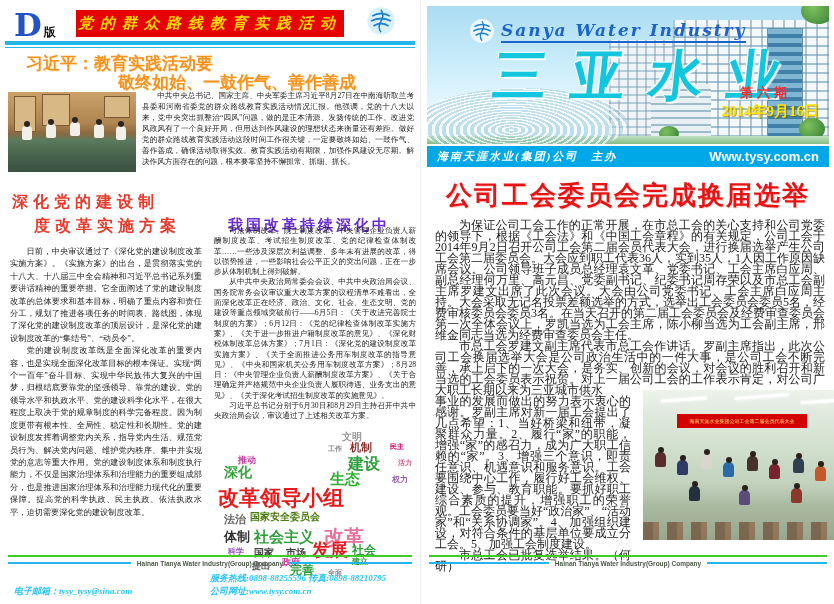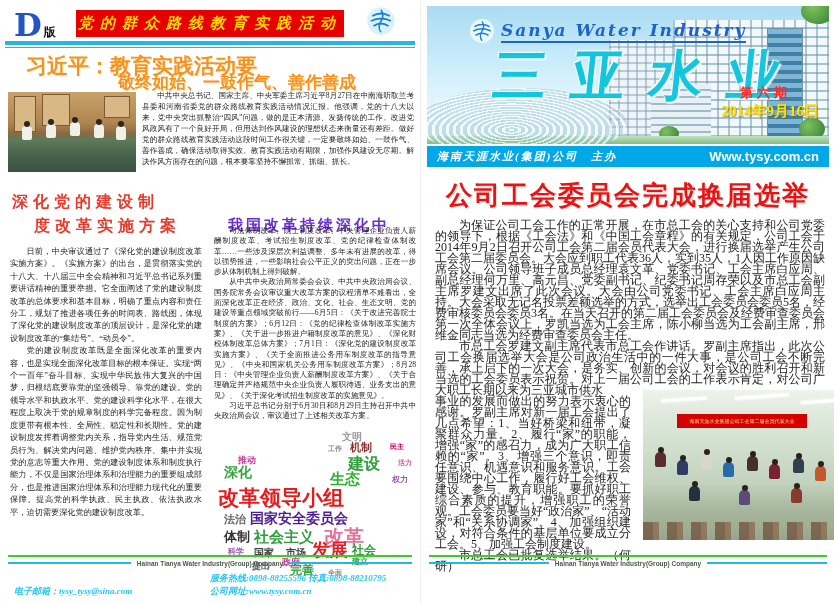--- a/index.html
+++ b/index.html
@@ -16,21 +16,21 @@
   
   .edition{left:14px;top:6px;}
   .ed-letter{font-family:"DejaVu Serif",serif;font-size:32px;font-weight:bold;color:#2453c4;}
   .ed-char{font-size:12px;color:#111;font-weight:bold;margin-left:2px;}
   .banner{left:76px;top:10px;width:268px;height:27px;background:#e60000;color:#ffd900;
           font-size:15px;font-weight:bold;font-style:italic;letter-spacing:7px;
           display:flex;align-items:center;justify-content:center;}
   .hdr-logo{left:366px;top:6px;}
   .rule-thick{left:5px;top:41px;width:410px;height:4px;background:#25b6e9;}
   .rule-thin{left:5px;top:47px;width:410px;height:1px;background:#25b6e9;}
-  .headline1{left:26px;top:52px;font-family:"Liberation Sans",sans-serif;font-size:21px;font-weight:bold;
+  .headline1{left:26px;top:52px;font-family:"Liberation Sans",sans-serif;font-size:17px;font-weight:bold;
              color:#f6921e;text-shadow:1px 1px 0 #fff1d8;}
   .headline2{left:118px;top:71px;font-family:Liberation Mono, monospace;font-size:17px;font-weight:bold;
              color:#f6921e;text-shadow:1px 1px 0 #fff1d8;}
   .lead-photo{left:8px;top:92px;width:128px;height:80px;overflow:hidden;
       background:linear-gradient(180deg,#c9a169 0%,#b08650 38%,#8a6a42 52%,#5c7a5c 60%,#44604a 82%,#3a5140 100%);}
   .lp-frame{position:absolute;border:1px solid #7a5a34;background:#d8b985;}
   .person{position:absolute;width:10px;height:14px;border-radius:4px 4px 2px 2px;background:#f0efe8;}
   .person:before{content:"";position:absolute;left:2px;top:-5px;width:6px;height:6px;border-radius:50%;background:#2c2620;}
   .lead-body{left:142px;top:90px;width:272px;font-size:7.6px;line-height:11px;color:#1c1c1c;}
   .a1-title{left:12px;top:190px;font-family:"Liberation Sans",sans-serif;font-weight:bold;color:#e8392a;
@@ -162,21 +162,21 @@
         <span style="position: absolute; left: 126px; top: 10px; font-size: 11px; color: rgb(139, 47, 47);">机制</span>
         <span style="position: absolute; left: 166px; top: 12px; font-size: 7px; color: rgb(204, 0, 102);">民主</span>
         <span style="position: absolute; left: 124px; top: 24px; font-size: 16px; color: rgb(46, 158, 58);">建设</span>
         <span style="position: absolute; left: 174px; top: 28px; font-size: 7px; color: rgb(221, 85, 136);">活力</span>
         <span style="position: absolute; left: 14px; top: 24px; font-size: 9px; color: rgb(194, 58, 154);">推动</span>
         <span style="position: absolute; left: 0px; top: 34px; font-size: 14px; color: rgb(53, 163, 60);">深化</span>
         <span style="position: absolute; left: 168px; top: 44px; font-size: 8px; color: rgb(149, 91, 176);">权力</span>
         <span style="position: absolute; left: 106px; top: 40px; font-size: 15px; color: rgb(47, 174, 47);">生态</span>
         <span style="position: absolute; left: -6px; top: 54px; font-size: 21px; color: rgb(229, 28, 28);">改革领导小组</span>
         <span style="position: absolute; left: 0px; top: 82px; font-size: 11px; color: rgb(102, 102, 102);">法治</span>
-        <span style="position: absolute; left: 26px; top: 80px; font-size: 14px; color: #4c1d95;">国家安全委员会</span>
+        <span style="position: absolute; left: 26px; top: 80px; font-size: 10px; color: #4d7c0f;">国家安全委员会</span>
         <span style="position: absolute; left: 0px; top: 98px; font-size: 13px; color: rgb(51, 51, 51);">体制</span>
         <span style="position: absolute; left: 30px; top: 98px; font-size: 15px; color: rgb(46, 158, 58);">社会主义</span>
         <span style="position: absolute; left: 100px; top: 94px; font-size: 20px; color: rgb(232, 115, 154);">改革</span>
         <span style="position: absolute; left: 4px; top: 116px; font-size: 8px; color: rgb(154, 85, 192);">科学</span>
         <span style="position: absolute; left: 30px; top: 116px; font-size: 10px; color: rgb(68, 68, 68);">国家</span>
         <span style="position: absolute; left: 62px; top: 116px; font-size: 10px; color: rgb(68, 68, 68);">市场</span>
         <span style="position: absolute; left: 88px; top: 108px; font-size: 18px; color: rgb(224, 32, 32);">发展</span>
         <span style="position: absolute; left: 128px; top: 112px; font-size: 12px; color: rgb(46, 158, 58);">社会</span>
         <span style="position: absolute; left: 58px; top: 126px; font-size: 9px; color: rgb(194, 58, 154);">政府</span>
         <span style="position: absolute; left: 128px; top: 126px; font-size: 8px; color: rgb(53, 163, 60);">建立</span>

